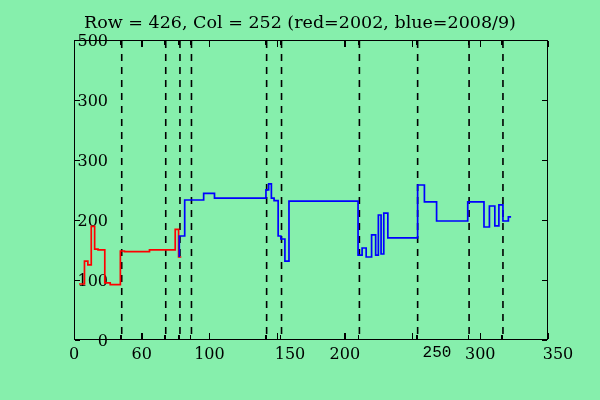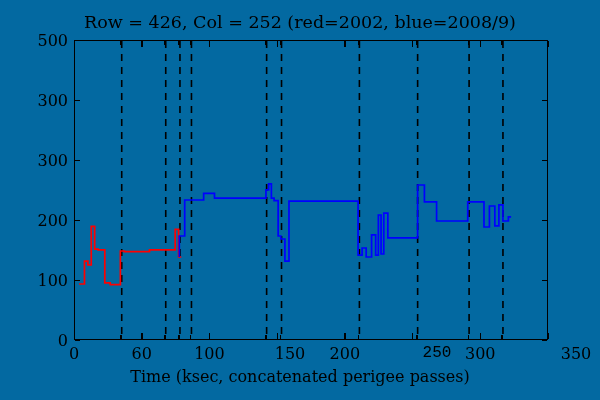--- a/index.html
+++ b/index.html
@@ -10,21 +10,21 @@
   body {
     width: 600px;
     height: 400px;
     font-family: "DejaVu Serif", "Liberation Serif", serif;
     overflow: hidden;
   }
   #figure {
     position: relative;
     width: 600px;
     height: 400px;
-    background: #0369a1;
+    background: #86efac;
   }
   #chart-title {
     position: absolute;
     left: 0;
     top: 12px;
     width: 600px;
     text-align: center;
     font-size: 17.5px;
     color: #000000;
     white-space: nowrap;
@@ -60,20 +60,21 @@
     white-space: nowrap;
   }
   .ytick-label {
     position: absolute;
     right: 606px;
     text-align: right;
     font-size: 16px;
     color: #000;
     transform: translateY(-50%);
     white-space: nowrap;
+    margin-left: 40px;
   }
   .xtick-label {
     position: absolute;
     top: 344px;
     text-align: center;
     font-size: 16px;
     color: #000;
     transform: translateX(-50%);
     white-space: nowrap;
   }
@@ -82,39 +83,38 @@
     background: #000;
   }
 </style>
 </head>
 <body>
 
 <div id="figure">
 
   <div id="chart-title">Row = 426, Col = 252 (red=2002, blue=2008/9)</div>
 
-  <div id="xlabel">Time (ksec, concatenated perigee passes)</div>
 
   <div id="ytick-labels">
       <div class="ytick-label" style="top: 340px; left: 0px; width: 68px; right: auto;">0</div>
       <div class="ytick-label" style="top: 280px; left: 0px; width: 68px; right: auto;">100</div>
       <div class="ytick-label" style="top: 220px; left: 0px; width: 68px; right: auto;">200</div>
       <div class="ytick-label" style="top: 160px; left: 0px; width: 68px; right: auto;">300</div>
       <div class="ytick-label" style="top: 100px; left: 0px; width: 68px; right: auto;">300</div>
       <div class="ytick-label" style="top: 40px; left: 0px; width: 68px; right: auto;">500</div>
     </div>
   <div id="xtick-labels">
       <div class="xtick-label" style="left: 74px;">0</div>
       <div class="xtick-label" style="left: 141.714px;">60</div>
       <div class="xtick-label" style="left: 209.429px;">100</div>
       <div class="xtick-label" style="left: 290px;">150</div>
       <div class="xtick-label" style="left: 344.857px;">200</div>
       <div class="xtick-label" style="left: 437px; font-family: Liberation Mono, monospace;">250</div>
       <div class="xtick-label" style="left: 480.286px;">300</div>
-      <div class="xtick-label" style="left: 576px;">350</div>
+      <div class="xtick-label" style="left: 558px;">350</div>
     </div>
   <div id="tick-marks">
       <div class="tick-mark" style="left: 75px; top: 339.5px; width: 5px; height: 1.4px;"></div>
       <div class="tick-mark" style="left: 542px; top: 339.5px; width: 5px; height: 1.4px;"></div>
       <div class="tick-mark" style="left: 75px; top: 279.5px; width: 5px; height: 1.4px;"></div>
       <div class="tick-mark" style="left: 542px; top: 279.5px; width: 5px; height: 1.4px;"></div>
       <div class="tick-mark" style="left: 75px; top: 219.5px; width: 5px; height: 1.4px;"></div>
       <div class="tick-mark" style="left: 542px; top: 219.5px; width: 5px; height: 1.4px;"></div>
       <div class="tick-mark" style="left: 75px; top: 159.5px; width: 5px; height: 1.4px;"></div>
       <div class="tick-mark" style="left: 542px; top: 159.5px; width: 5px; height: 1.4px;"></div>

